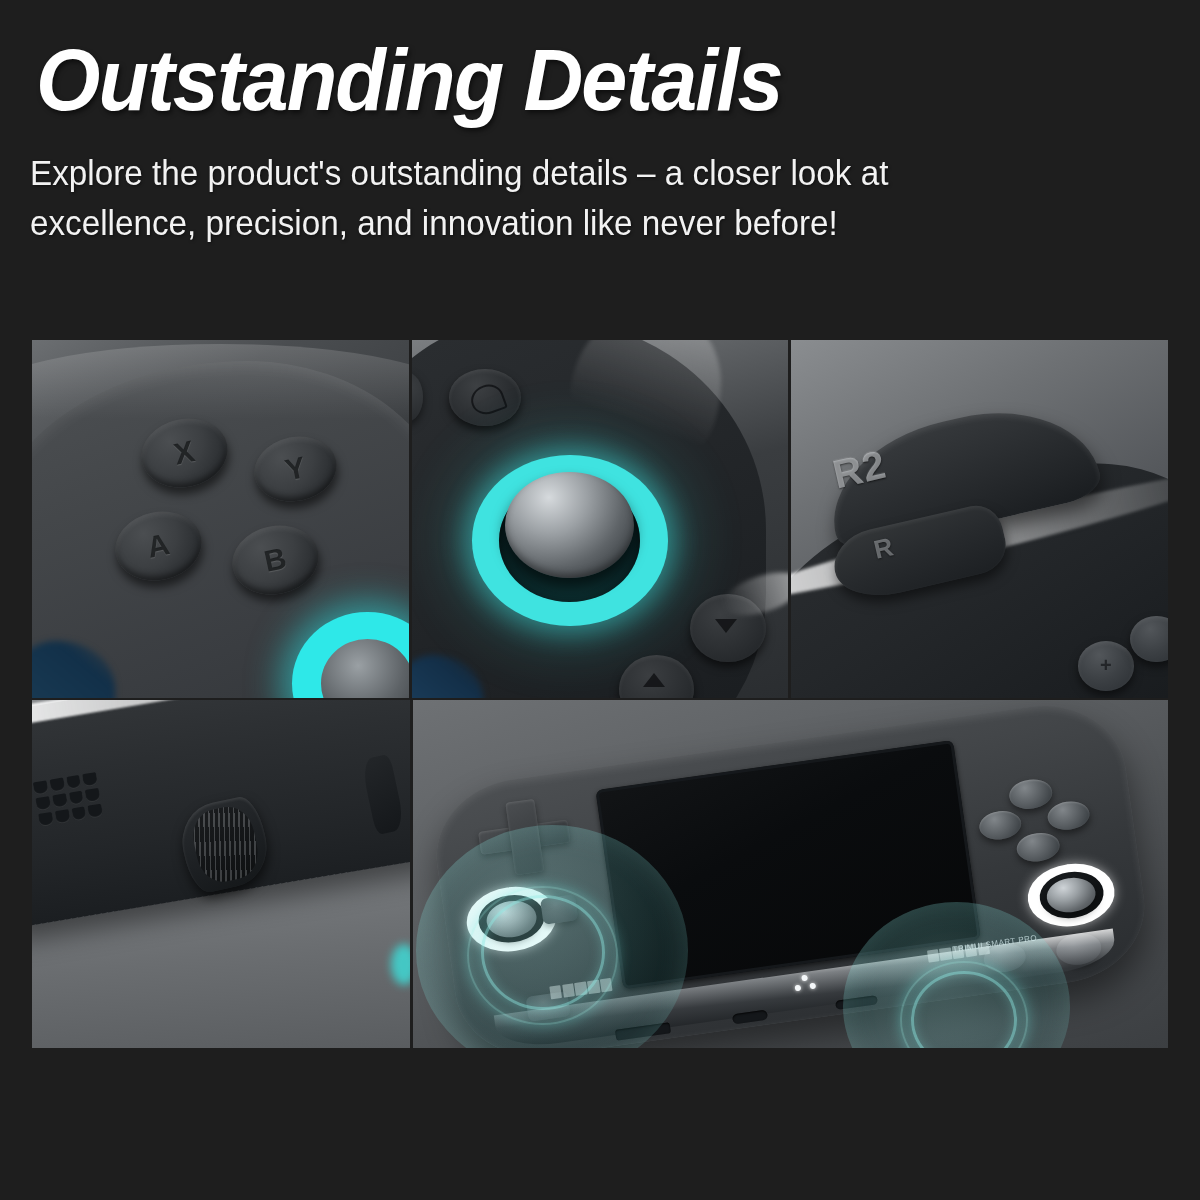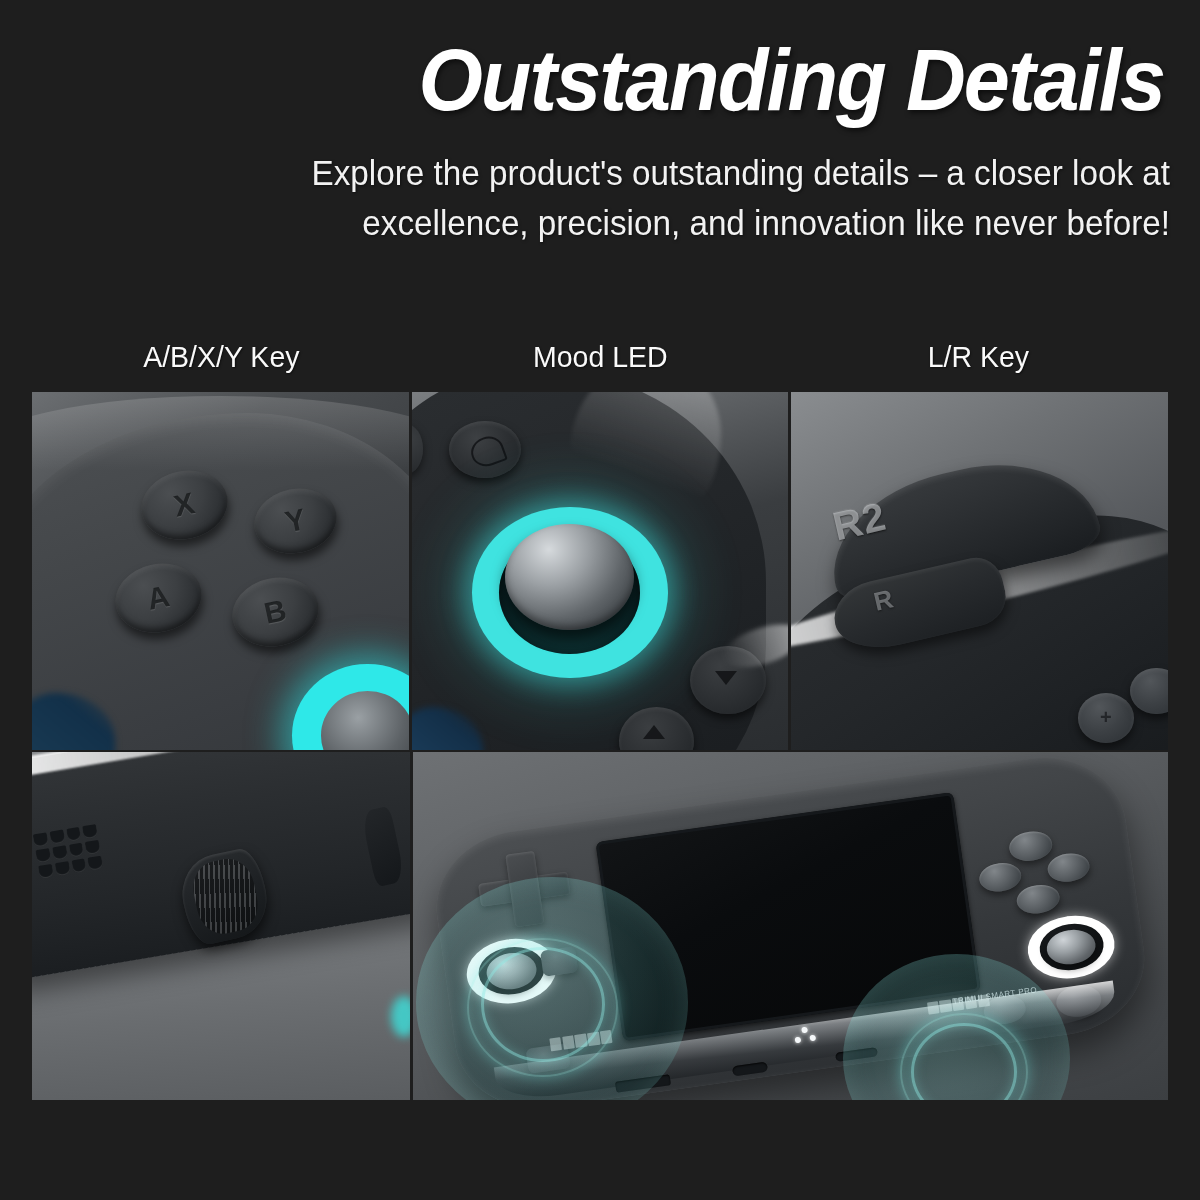--- a/index.html
+++ b/index.html
@@ -7,21 +7,21 @@
   html, body {
     width: 1200px; height: 1200px;
     background: #1e1e1e;
     font-family: "Liberation Sans", sans-serif;
     overflow: hidden;
   }
 
   .page { position: relative; width: 1200px; height: 1200px; background: #1e1e1e; }
 
   
-  .header { padding-top: 34px; text-align: right; }
+  .header { padding-top: 34px; text-align: left; }
 
   .title {
     color: #ffffff;
     font-size: 88px;
     font-weight: bold;
     font-style: italic;
     letter-spacing: -2px;
     line-height: 1.05;
     transform: scaleX(0.94);
     text-shadow: 2px 3px 5px rgba(0,0,0,.55);
@@ -512,25 +512,20 @@
   <div class="header">
     <div class="title">Outstanding Details</div>
     <div class="subtitle">
       <div>Explore the product's outstanding details – a closer look at</div>
       <div>excellence, precision, and innovation like never before!</div>
     </div>
   </div>
 
   <div class="grid">
 
-    <div class="labels-row">
-      <div class="label-cell">A/B/X/Y Key</div>
-      <div class="label-cell">Mood LED</div>
-      <div class="label-cell">L/R Key</div>
-    </div>
 
     <div class="photo-row">
 
       <div class="panel col1 p1">
         <div class="body"></div>
         <div class="rim"></div>
         <div class="corner-blue"></div>
         <div class="face-btn b-x">
           <span class="glyph">X</span>
         </div>

